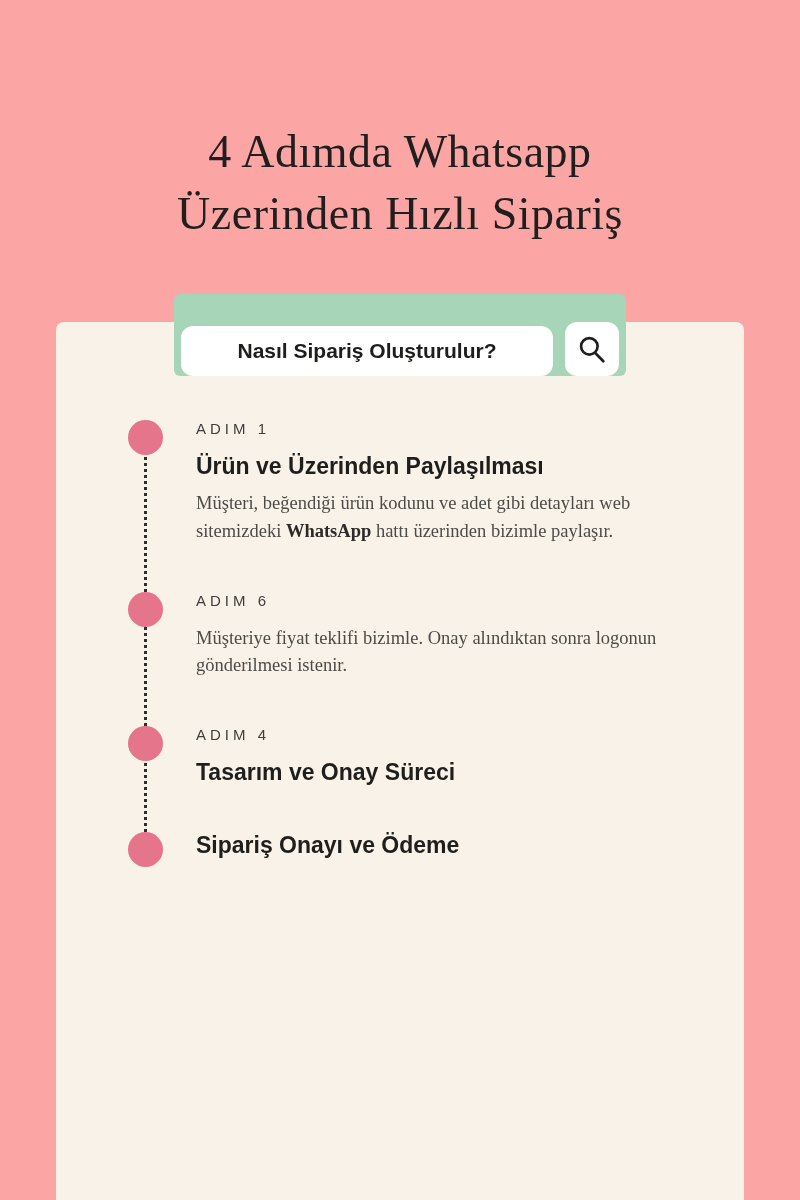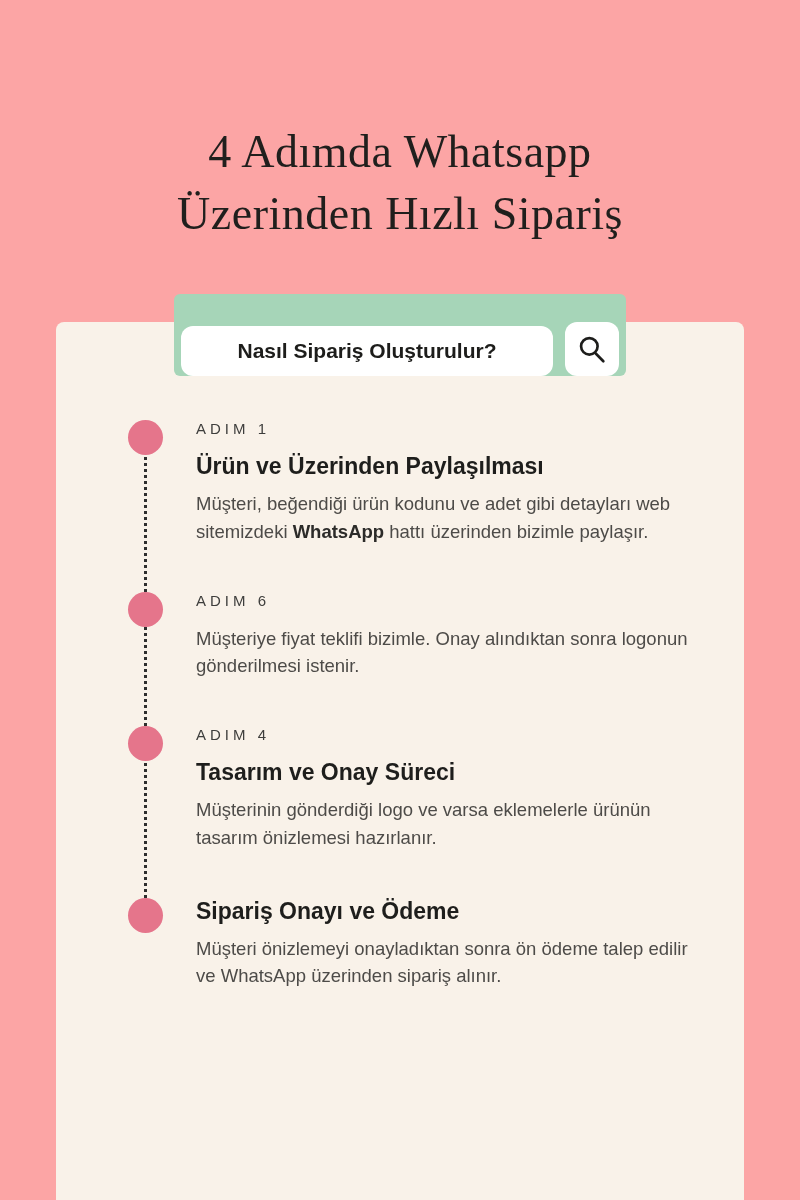--- a/index.html
+++ b/index.html
@@ -109,20 +109,21 @@
   .step-title {
     font-size: 23px;
     font-weight: 700;
     color: #1e1e1c;
     margin: 0 0 10px;
   }
   .step-body {
     font-size: 18.5px;
     color: #4d4b48;
     line-height: 1.5;
+    font-family: Liberation Serif, serif;
   }
   .step-body b { color: #2c2b29; }
 </style>
 </head>
 <body>
 
 <div class="poster">
 
   <h1 class="page-title">4 Adımda Whatsapp
 Üzerinden Hızlı Sipariş</h1>
@@ -158,24 +159,22 @@
       <div class="connector"></div>
       <div class="step-label">ADIM 6</div>
       <div class="step-body"><span>Müşteriye fiyat teklifi bizimle. Onay alındıktan sonra logonun gönderilmesi istenir.</span><b></b><span></span></div>
     </div>
 
     <div class="step">
       <div class="dot"></div>
       <div class="connector"></div>
       <div class="step-label">ADIM 4</div>
       <div class="step-title">Tasarım  ve Onay Süreci</div>
-      <div class="step-body"><span>Müşterinin gönderdiği logo ve varsa eklemelerle ürünün tasarım önizlemesi hazırlanır.</span><b></b><span></span></div>
     </div>
 
     <div class="step">
       <div class="dot"></div>
       <div class="step-title">Sipariş Onayı ve Ödeme</div>
-      <div class="step-body"><span>Müşteri önizlemeyi onayladıktan sonra ön ödeme talep edilir ve WhatsApp üzerinden sipariş alınır.</span><b></b><span></span></div>
     </div>
 
   </div>
 
 </div>
 
 </body></html>

